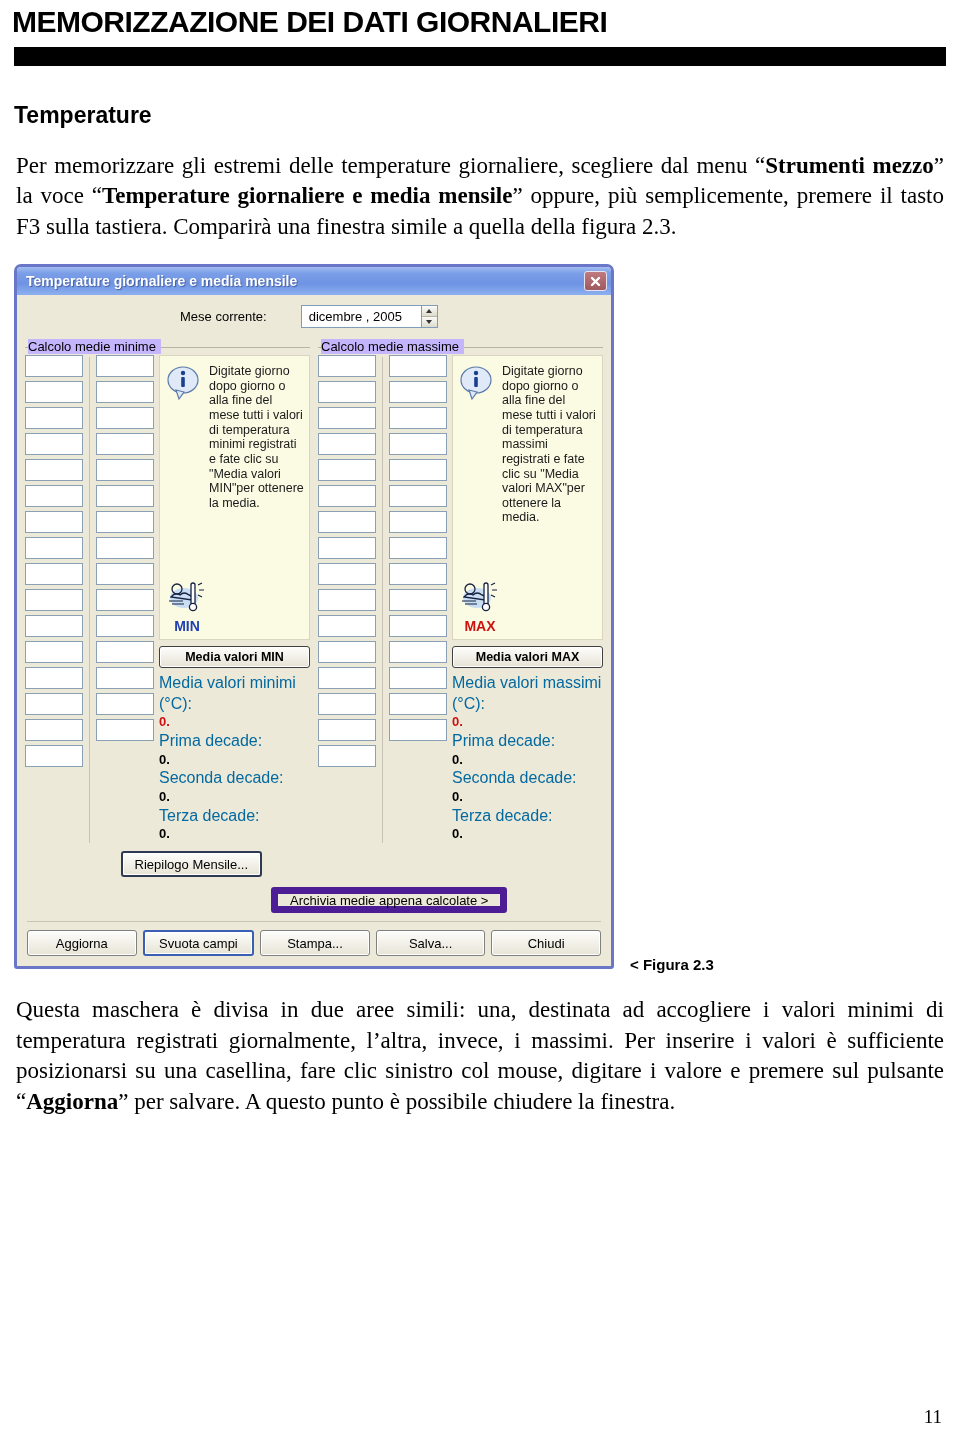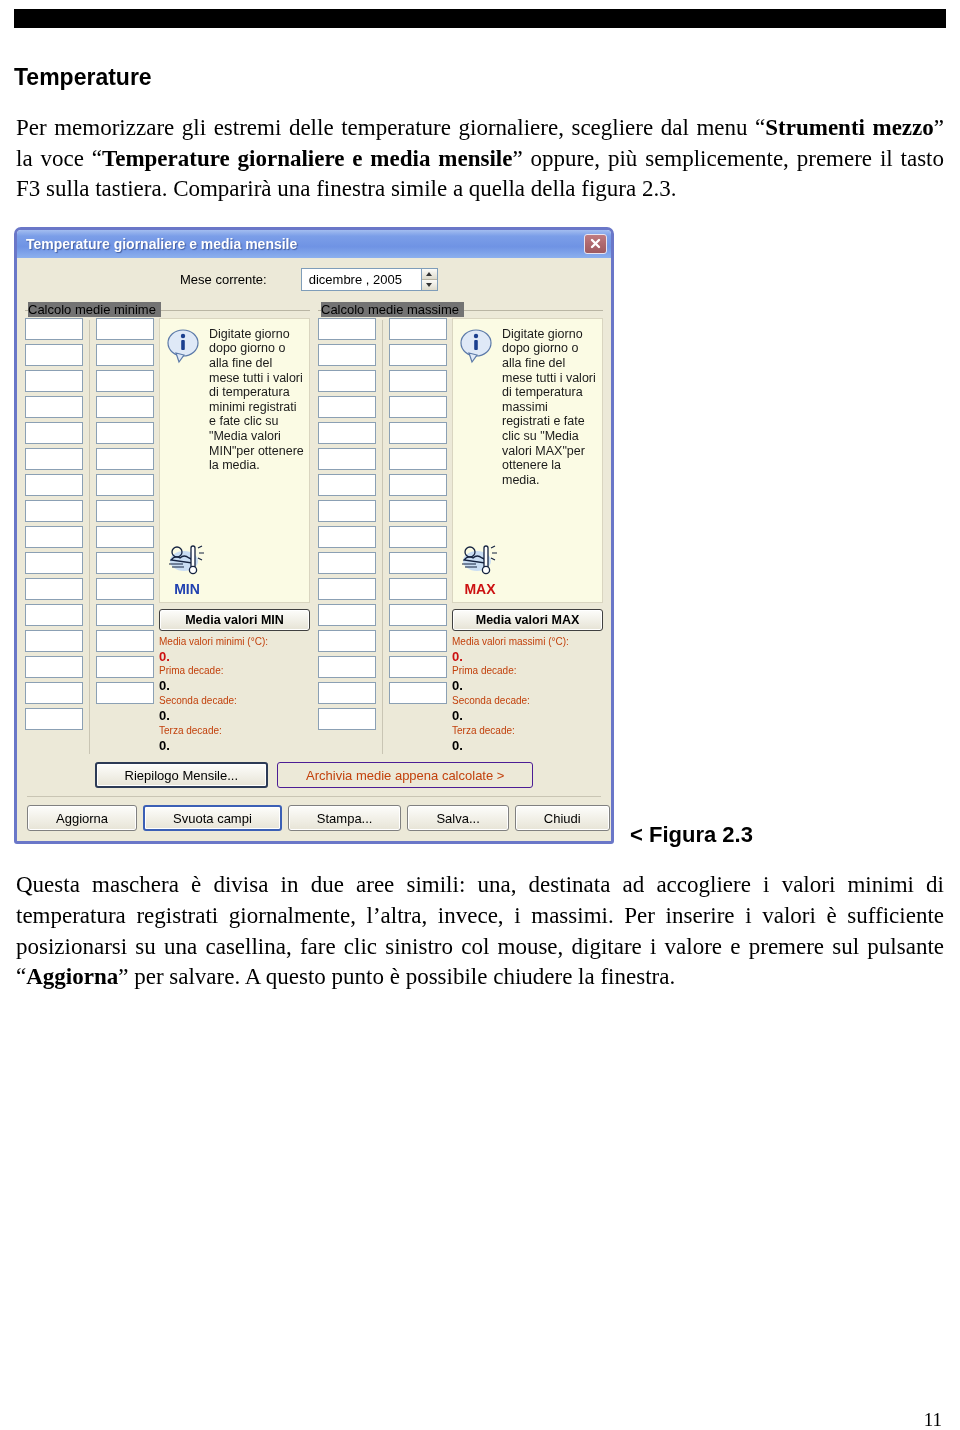--- a/index.html
+++ b/index.html
@@ -119,21 +119,21 @@
   .spin-up { border-bottom:1px solid #b8b4a4; }
   .arrow-up { width:0;height:0;border-left:3px solid transparent;border-right:3px solid transparent;border-bottom:4px solid #333; }
   .arrow-dn { width:0;height:0;border-left:3px solid transparent;border-right:3px solid transparent;border-top:4px solid #333; }
 
   
   .panes { display:flex; gap: 8px; }
   .pane { width: 288px; position:relative; }
   .pane-legend {
     font-family: "Liberation Sans", sans-serif;
     font-size: 13px; color:#000;
-    background:#737373;
+    background:#c4b5fd;
     display:inline-block;
     padding-right:5px;
     position:relative; z-index:2;
     margin-left: 3px;
   }
   .pane-rule { height:1px; background:#b9b5a4; margin-top:-8px; margin-bottom:7px; }
 
   .pane-inner { display:flex; gap: 5px; }
   .col-boxes { display:flex; flex-direction:column; gap: 4px; width: 58px; }
   .tbox {
@@ -181,81 +181,83 @@
     border-radius: 3px;
     font-family:"Liberation Sans", sans-serif;
     font-weight:bold; font-size:12.5px; color:#000;
     display:flex; align-items:center; justify-content:center;
     cursor:pointer;
     box-shadow: 0 0 0 1px #ffffff inset;
   }
   .res-list { margin-top: 5px; }
   .res-label {
     font-family:"Liberation Sans", sans-serif;
-    font-size:10px; color:#c2410c; line-height:1.28;
+    font-size:16px; color:#0369a1; line-height:1.28;
   }
   .res-val {
     font-family:"Liberation Sans", sans-serif;
     font-weight:bold; font-size:13px; line-height:1.3;
   }
   .res-val.red { color:#cc1111; }
   .res-val.blk { color:#000; }
 
   
   .btn-row-1 { display:flex; justify-content:center; gap:9px; padding: 8px 0 8px 0; }
   .btn-row-sep { height:1px; background:#c9c5b4; margin: 0 2px; }
   .btn-row-2 { display:flex; justify-content:space-between; gap:6px; padding: 8px 2px 4px 2px; }
 
   .btn {
     background: linear-gradient(to bottom,#fdfdfb,#e7e4d6);
     border: 1px solid #808080;
     border-radius: 3px;
     font-family:"Liberation Sans", sans-serif;
     font-size:13px; color:#000;
     height: 26px;
-    padding: 0 28px;
+    padding: 0 12px;
     display:flex; align-items:center; justify-content:center;
     cursor:pointer;
     box-shadow: 0 0 0 1px #ffffff inset;
     white-space: nowrap;
   }
   .btn.default { border: 2px solid #2c3a55; font-weight:normal; }
   .btn.focused { border: 2px solid #3b5fb5; }
   .btn.disabled {
-    color:#c2410c;
-    border:1px solid #4c1d95;
+    color:#000000;
+    border:7px solid #4c1d95;
     background:#ece9d8;
     box-shadow:none;
     cursor:default;
+    margin-top:36px;
   }
   .btn-flex { flex:1; }
 
   .figcap {
     position:absolute;
     left: 616px;
     bottom: -4px;
     font-family:"Liberation Sans", sans-serif;
-    font-weight:bold; font-size:22px; color:#000;
+    font-weight:bold; font-size:15px; color:#000;
     white-space:nowrap;
     margin-top:41px;
   }
 
   .p-outro { margin-top: 26px; }
   .page-no {
     position:absolute;
     right: 18px; bottom: 8px;
     font-family:"Liberation Serif", serif;
     font-size: 19px; color:#000;
   }
 </style>
 </head>
 <body>
 
 <div class="page">
 
+  <div class="doc-title">MEMORIZZAZIONE DEI DATI GIORNALIERI</div>
   <div class="rule-bar"></div>
 
 
   <div class="section-head">Temperature</div>
 
   <div class="para"><span>Per memorizzare gli estremi delle temperature giornaliere, scegliere dal menu “</span><b>Strumenti mezzo</b><span>” la voce “</span><b>Temperature giornaliere e media mensile</b><span>” oppure, più semplicemente, premere il tasto F3 sulla tastiera. Comparirà una finestra simile a quella della figura 2.3.</span></div>
 
   <div class="dialog-wrap">
     <div class="dialog">
 

